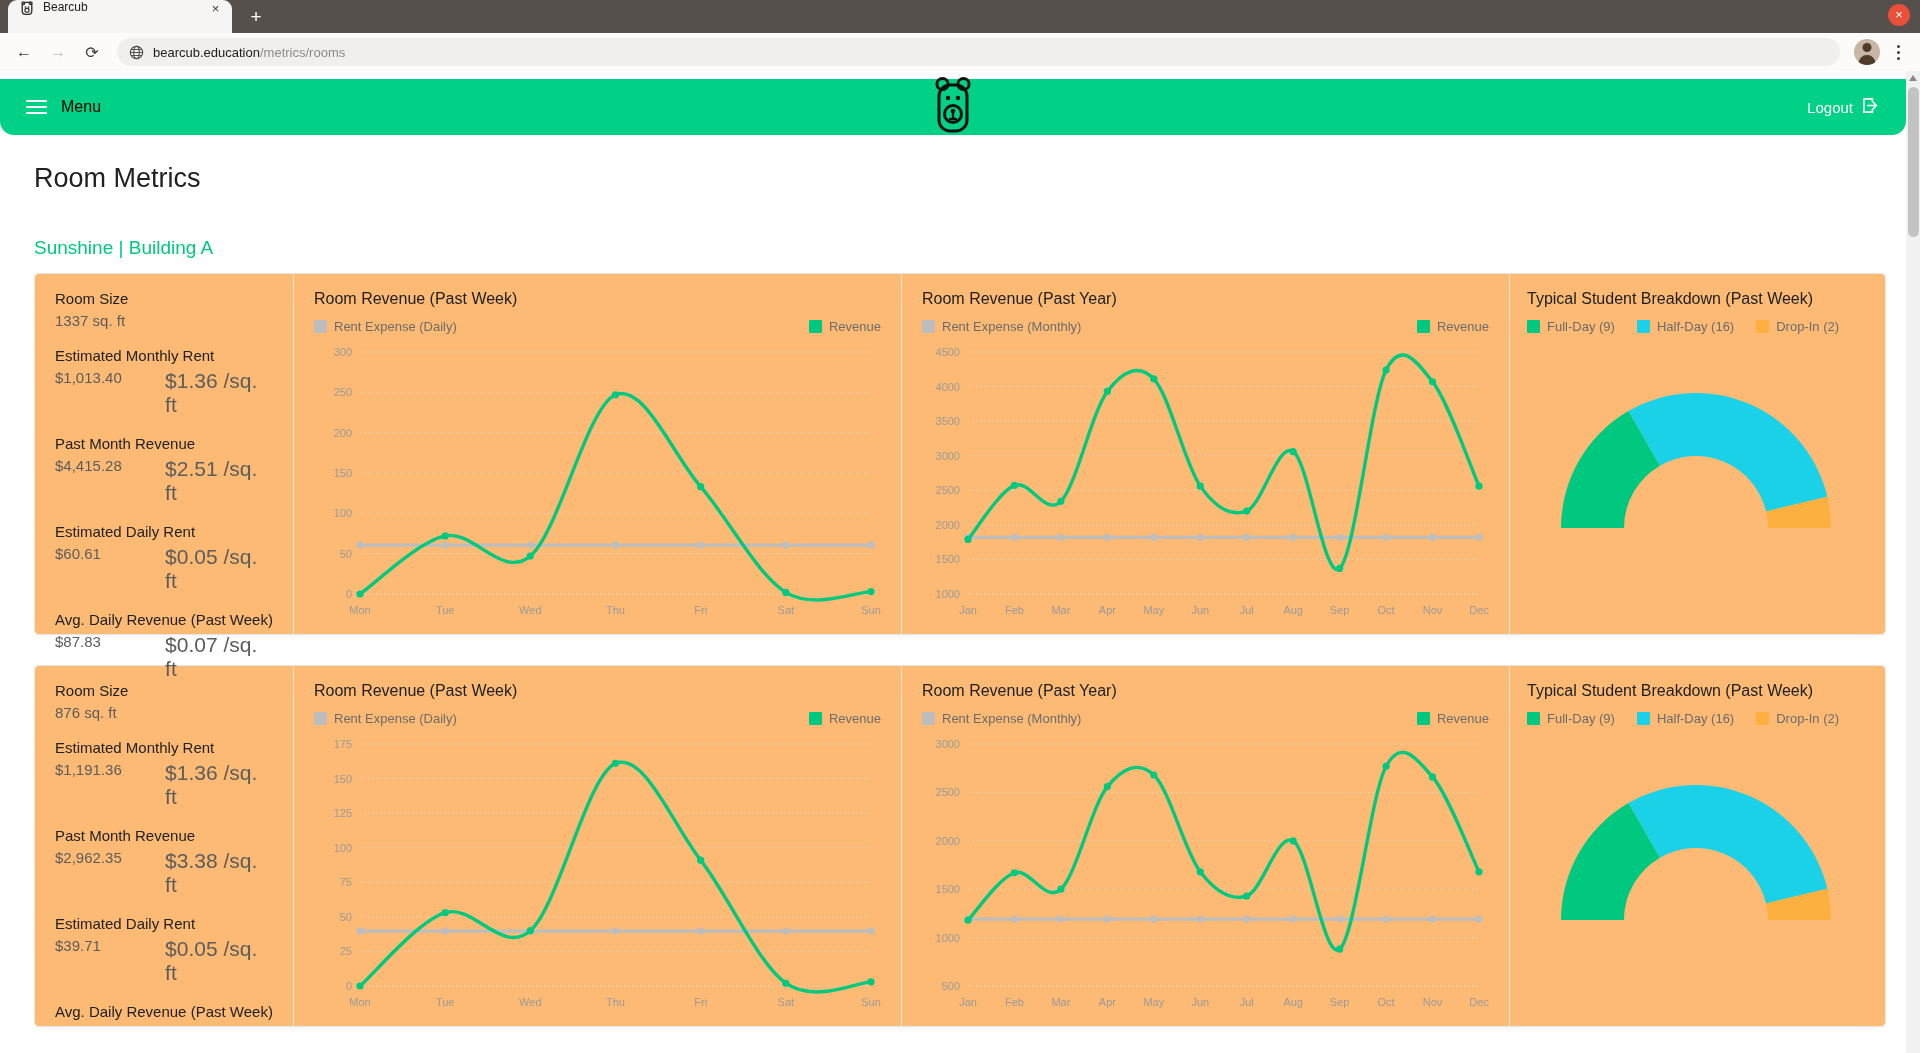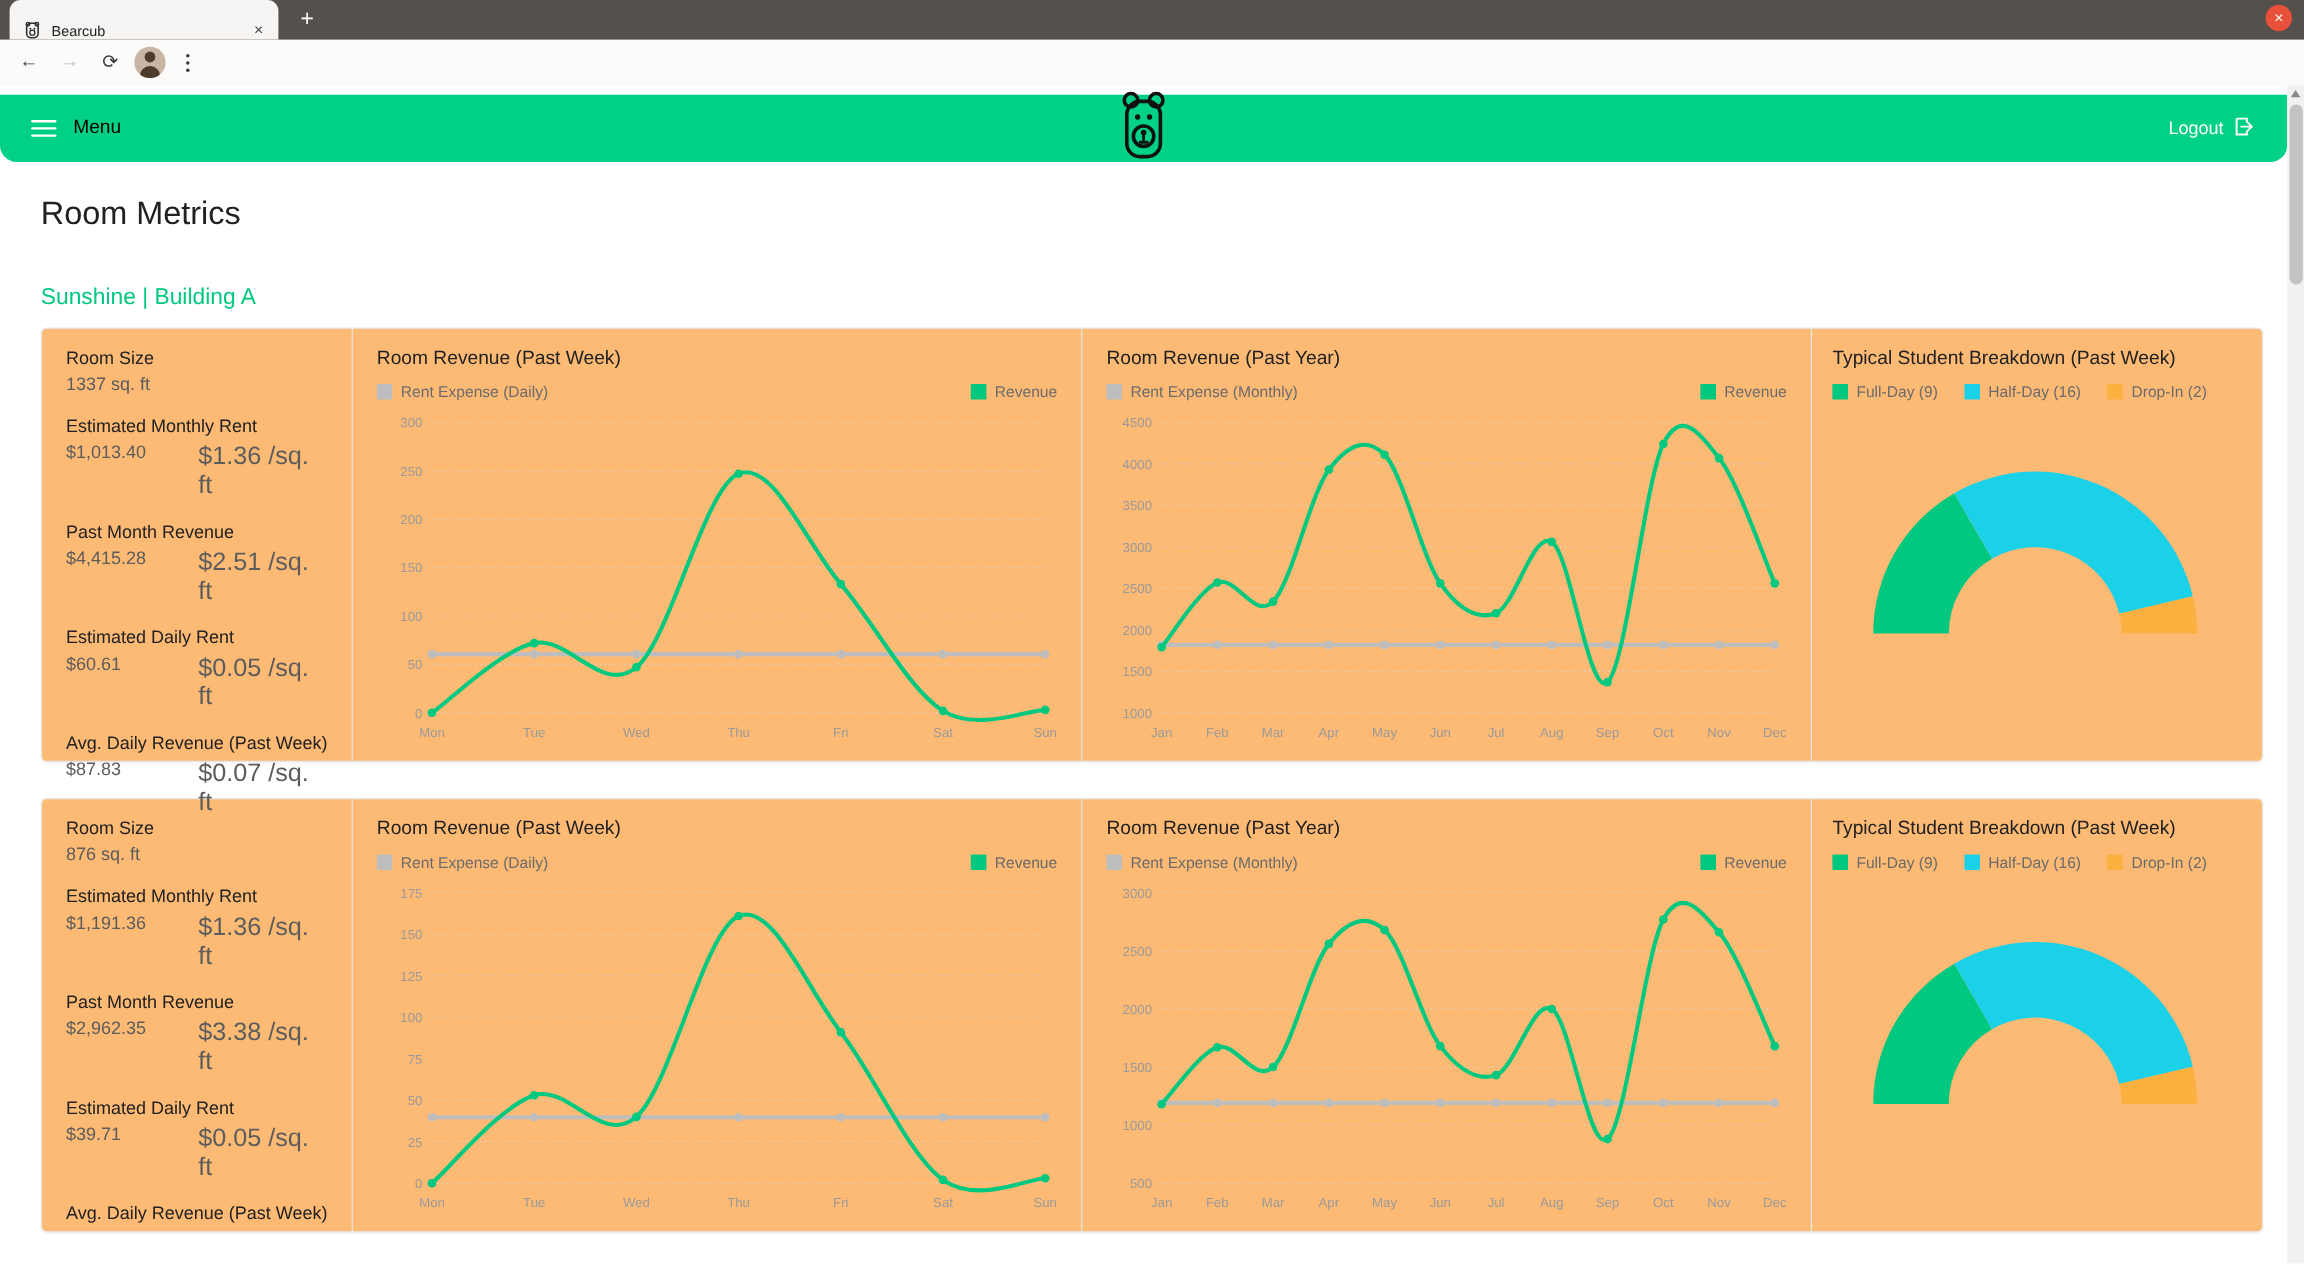--- a/index.html
+++ b/index.html
@@ -10,21 +10,21 @@
   }
 
   
   .browser-chrome { width: 100%; background: #56504c; }
   .tabstrip {
     height: 33px; display: flex; align-items: flex-end;
     position: relative; padding-left: 8px;
   }
   .tab {
     height: 33px; width: 224px; background: #f7f5f3;
-    border-radius: 9px 9px 0 0; display: flex; align-items: flex-end;
+    border-radius: 9px 9px 0 0; display: flex; align-items: flex-start;
     padding: 0 8px 0 11px; gap: 8px; position: relative;
   }
   .tab-favicon { width: 16px; height: 16px; flex: none; }
   .tab-title {
     font-size: 12px; color: #20201f; flex: 1;
     white-space: nowrap; overflow: hidden; text-overflow: ellipsis;
   }
   .tab-close {
     width: 17px; height: 17px; border-radius: 50%;
     display: flex; align-items: center; justify-content: center;
@@ -171,20 +171,30 @@
       <span class="tab-close">×</span>
     </div>
     <div class="newtab">+</div>
     <div class="win-close">×</div>
   </div>
 
   <div class="toolbar">
     <div class="nav-btn">←</div>
     <div class="nav-btn disabled">→</div>
     <div class="nav-btn">⟳</div>
+    <div class="omnibox">
+      <span class="globe-icon">
+        <svg width="15" height="15" viewBox="0 0 16 16">
+          <circle cx="8" cy="8" r="6.6" fill="none" stroke="#4b4b4b" stroke-width="1.2"></circle>
+          <ellipse cx="8" cy="8" rx="2.9" ry="6.6" fill="none" stroke="#4b4b4b" stroke-width="1.1"></ellipse>
+          <path d="M1.6 8h12.8M2.6 4.8h10.8M2.6 11.2h10.8" stroke="#4b4b4b" stroke-width="1"></path>
+        </svg>
+      </span>
+      <span class="url"><span>bearcub.education</span><span class="dim">/metrics/rooms</span></span>
+    </div>
     <div class="avatar-btn"></div>
     <div class="kebab">
         <i></i>
         <i></i>
         <i></i>
       </div>
   </div>
 </div>
 
 <div class="viewport">

